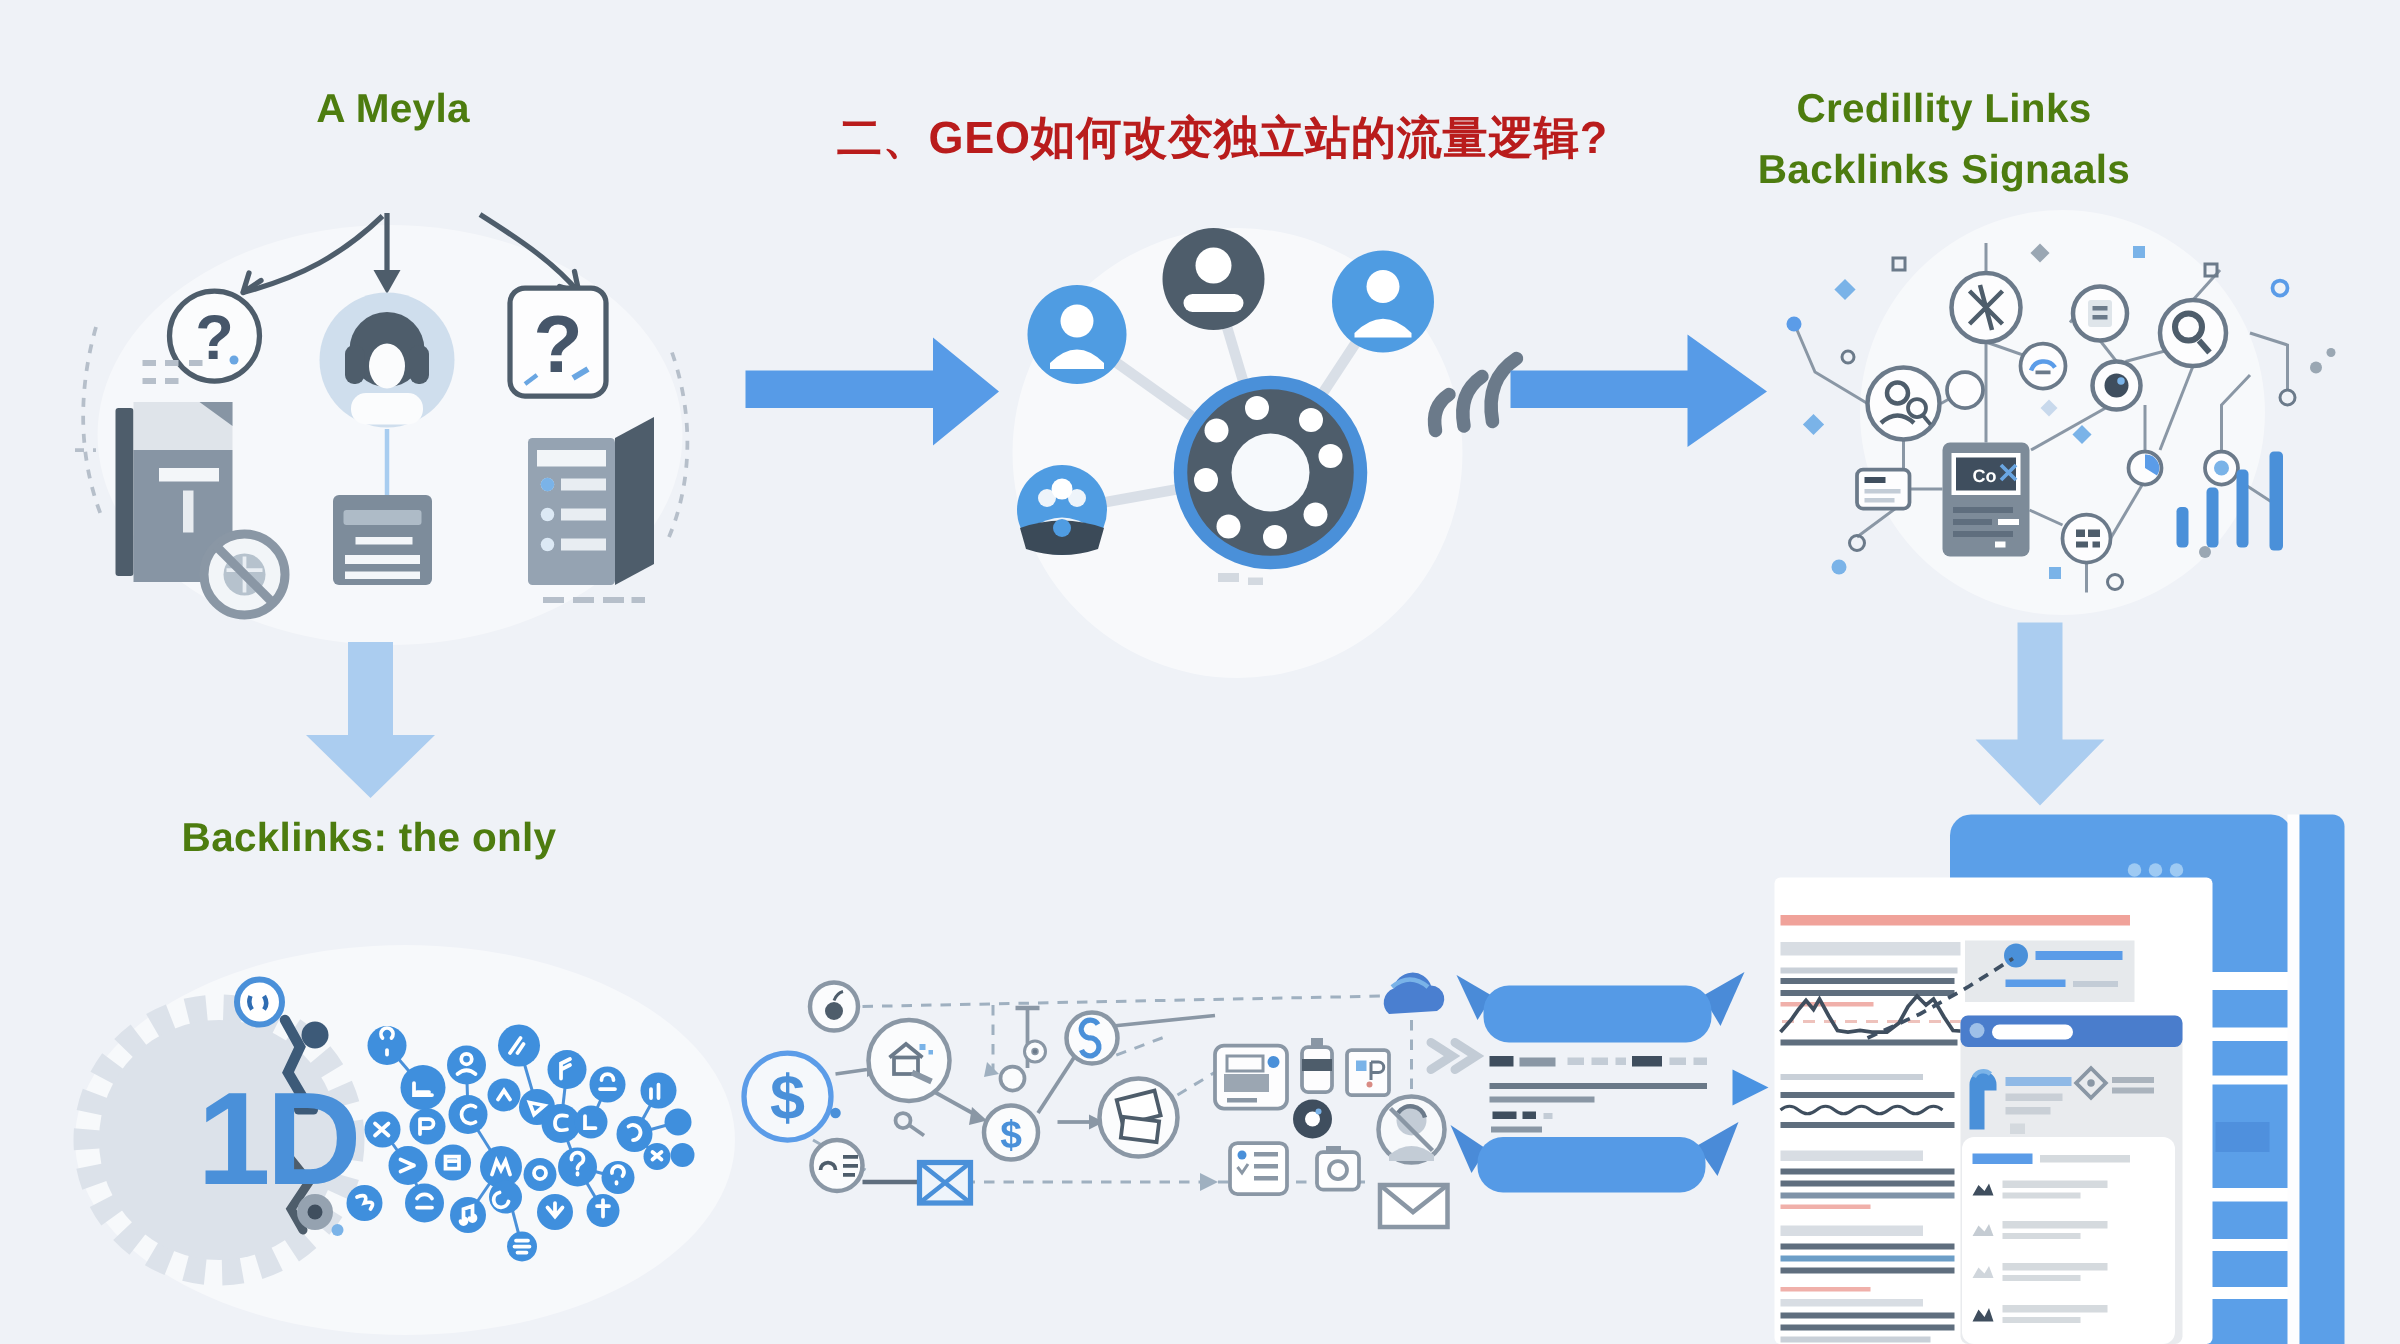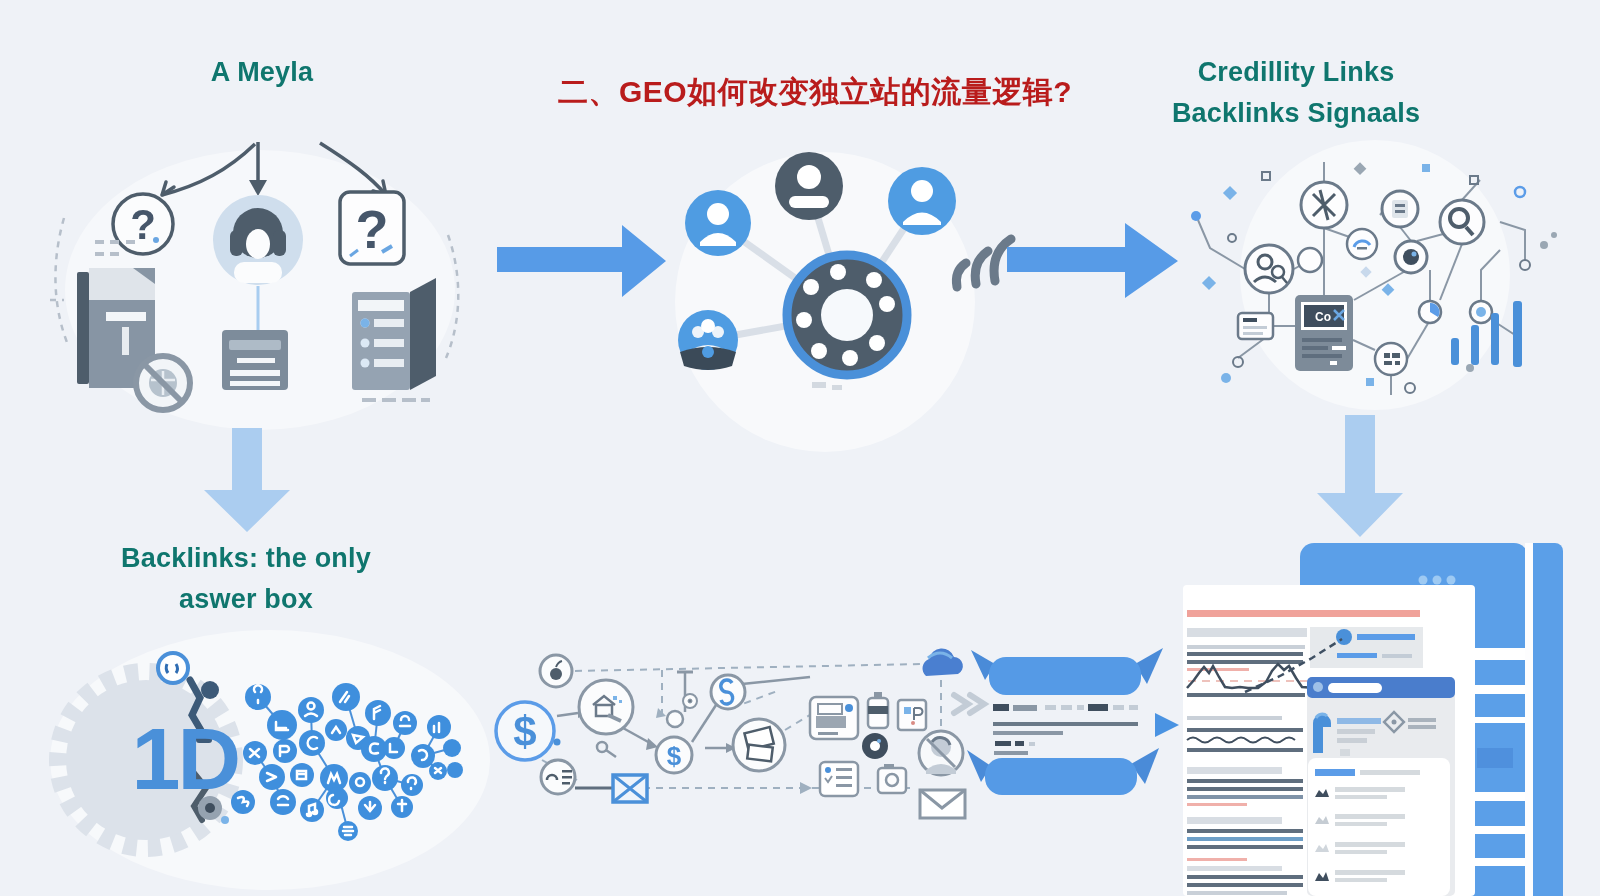--- a/index.html
+++ b/index.html
@@ -1,18 +1,18 @@
 <!DOCTYPE html>
 <html><head>
 <meta charset="utf-8">
 <style>
   html,body{margin:0;padding:0;background:#e4e8ee;}
   .canvas{position:relative;width:1600px;height:896px;background:#eff2f7;overflow:hidden;
           font-family:"Liberation Sans","DejaVu Sans",sans-serif;}
-  .title{position:absolute;text-align:center;color:#0f766e;font-weight:bold;z-index:5;}
+  .title{position:absolute;text-align:center;color:#4d7c0f;font-weight:bold;z-index:5;}
   .t-big{font-size:27px;line-height:41px;letter-spacing:.2px;}
   .t-center{font-size:30px;font-weight:600;color:#b91c1c;letter-spacing:.5px;}
   .gear-label{position:absolute;text-align:right;font-size:88px;font-weight:800;color:#4a90d9;
               letter-spacing:-3px;z-index:4;}
   svg{position:absolute;overflow:visible;}
 </style>
 </head>
 <body>
 
 <div class="canvas">
@@ -25,21 +25,20 @@
     <div>二、GEO如何改变独立站的流量逻辑?</div>
   </div>
 
   <div class="title t-big" style="left:1096px;top:52px;width:400px;">
     <div>Credillity Links</div>
     <div>Backlinks Signaals</div>
   </div>
 
   <div class="title t-big" style="left:46px;top:538px;width:400px;">
     <div>Backlinks: the only</div>
-    <div>aswer box</div>
   </div>
 
   <div class="gear-label" style="left:58px;top:708px;width:180px;">1D</div>
 
   <svg style="left:50px;top:140px;" width="420" height="295" viewBox="0 0 420 295">
     <ellipse cx="210" cy="150" rx="195" ry="140" fill="#ffffff" opacity="0.45"></ellipse>
 
     <g stroke="#4e5d6b" stroke-width="3.5" fill="none">
       <path d="M205,4 C178,30 150,45 112,55"></path>
       <path d="M112,55 l12,-8 m-12,8 l4,-13" stroke-linecap="round"></path>

